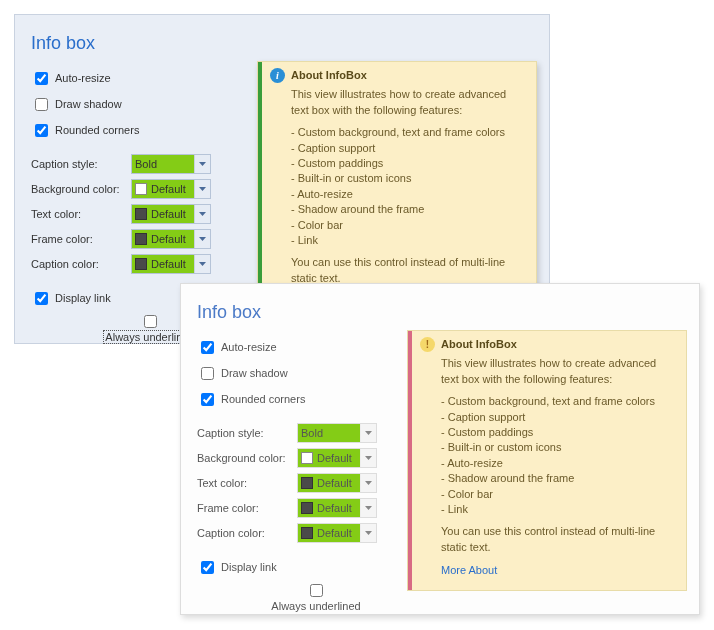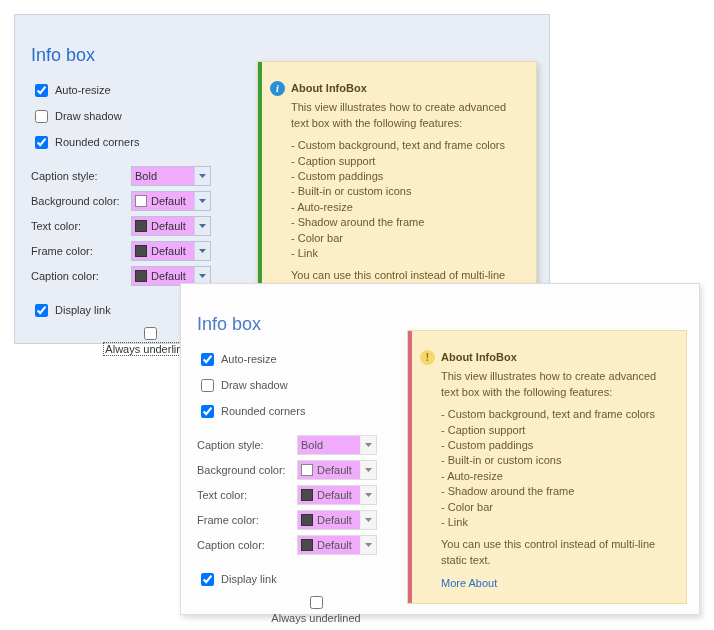--- a/index.html
+++ b/index.html
@@ -33,33 +33,33 @@
     width: 520px;
     height: 332px;
     background: #fdfdfd;
     border-color: #ddd;
     color: #555;
     box-shadow: 2px 3px 6px rgba(0,0,0,0.15);
   }
   .panel-title {
     font-size: 18px;
     font-weight: normal;
-    margin: 16px 0 12px 0;
+    margin: 4px 0 12px 0;
   }
   .panel.blue .panel-title { color: #2a6ecb; }
   .panel.white .panel-title { color: #4b7ac7; }
   .form-area { float:left; width: 216px; }
   .row { display:flex; align-items:center; height:24px; margin-bottom:2px; }
   .row.color-row { margin-bottom:1px; height:24px; }
   .row label.cblabel { margin-left:4px; }
   .row .cb { width:13px; height:13px; }
   .row .fld-label { width:100px; }
   .row .picker {
     display:flex; align-items:center;
-    border:1px solid #b6c4d8; background:#f0abfc;
+    border:1px solid #b6c4d8; background:#84cc16;
     height:20px; width:80px; font-size:11px;
     padding:0 0 0 3px;
     cursor:pointer;
   }
   .panel.white .row .picker { border-color:#ddd; }
   .swatch { width:12px; height:12px; border:1px solid #888; margin-right:4px; }
   .sw-white { background:#fff; }
   .sw-dark { background:#4a4a4a; border-color:#333; }
   .picker .txt { flex:1; }
   .picker .arrow {
@@ -72,21 +72,21 @@
   .indent { padding-left:22px; display:flex;align-items:center; height:22px;flex-direction:column; }
   .dotted-focus { border:1px dotted #555; padding:0 1px; }
   
   .infobox {
     position:absolute;
     right:12px; top:46px;
     width:280px;
     background:#fcefc7;
     border:1px solid #e8dca8;
     box-shadow: 2px 3px 6px rgba(0,0,0,0.18);
-    padding:19px 12px 12px 12px;
+    padding:6px 12px 12px 12px;
     font-size:11px; color:#6b5a2a; line-height:1.4;
   }
   .panel.white .infobox { box-shadow:none; }
   .infobox .bar-left {
     position:absolute; left:0; top:0; bottom:0; width:4px;
   }
   .panel.blue .infobox .bar-left { background:#3a9d3a; }
   .panel.white .infobox .bar-left { background:#d86a84; }
   .infobox .hdr { display:flex; align-items:center; margin-bottom:4px; }
   .infobox .hdr .ic {

